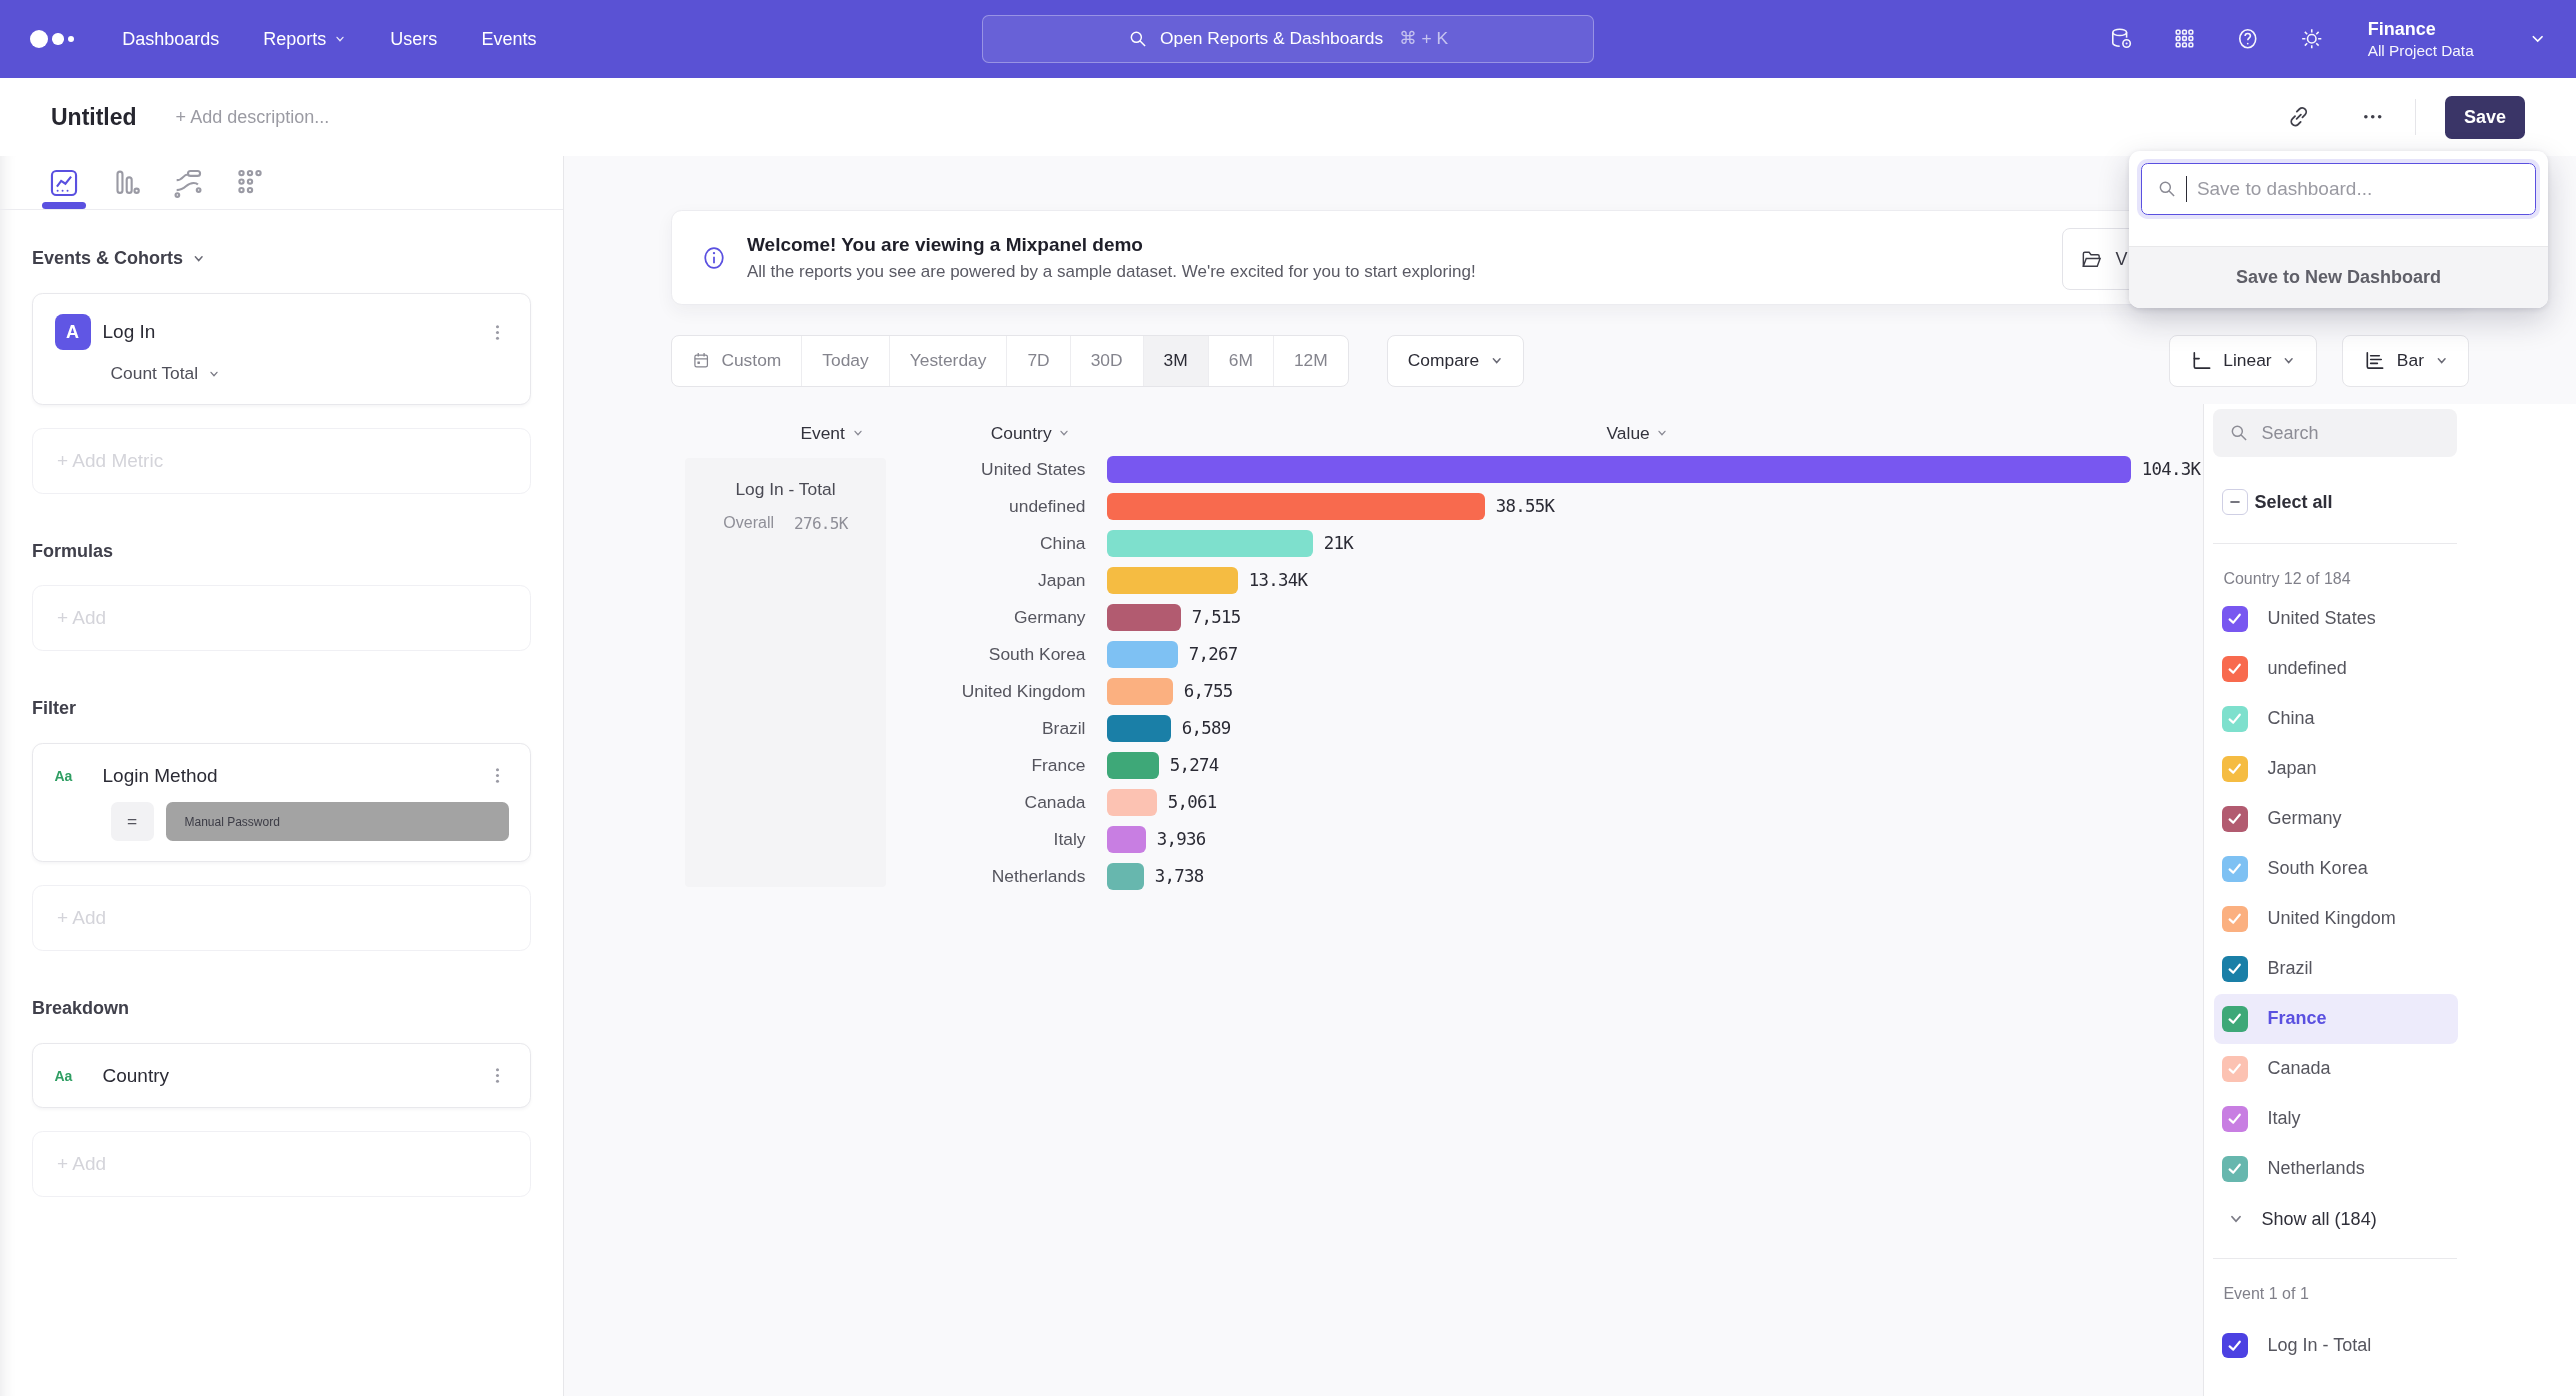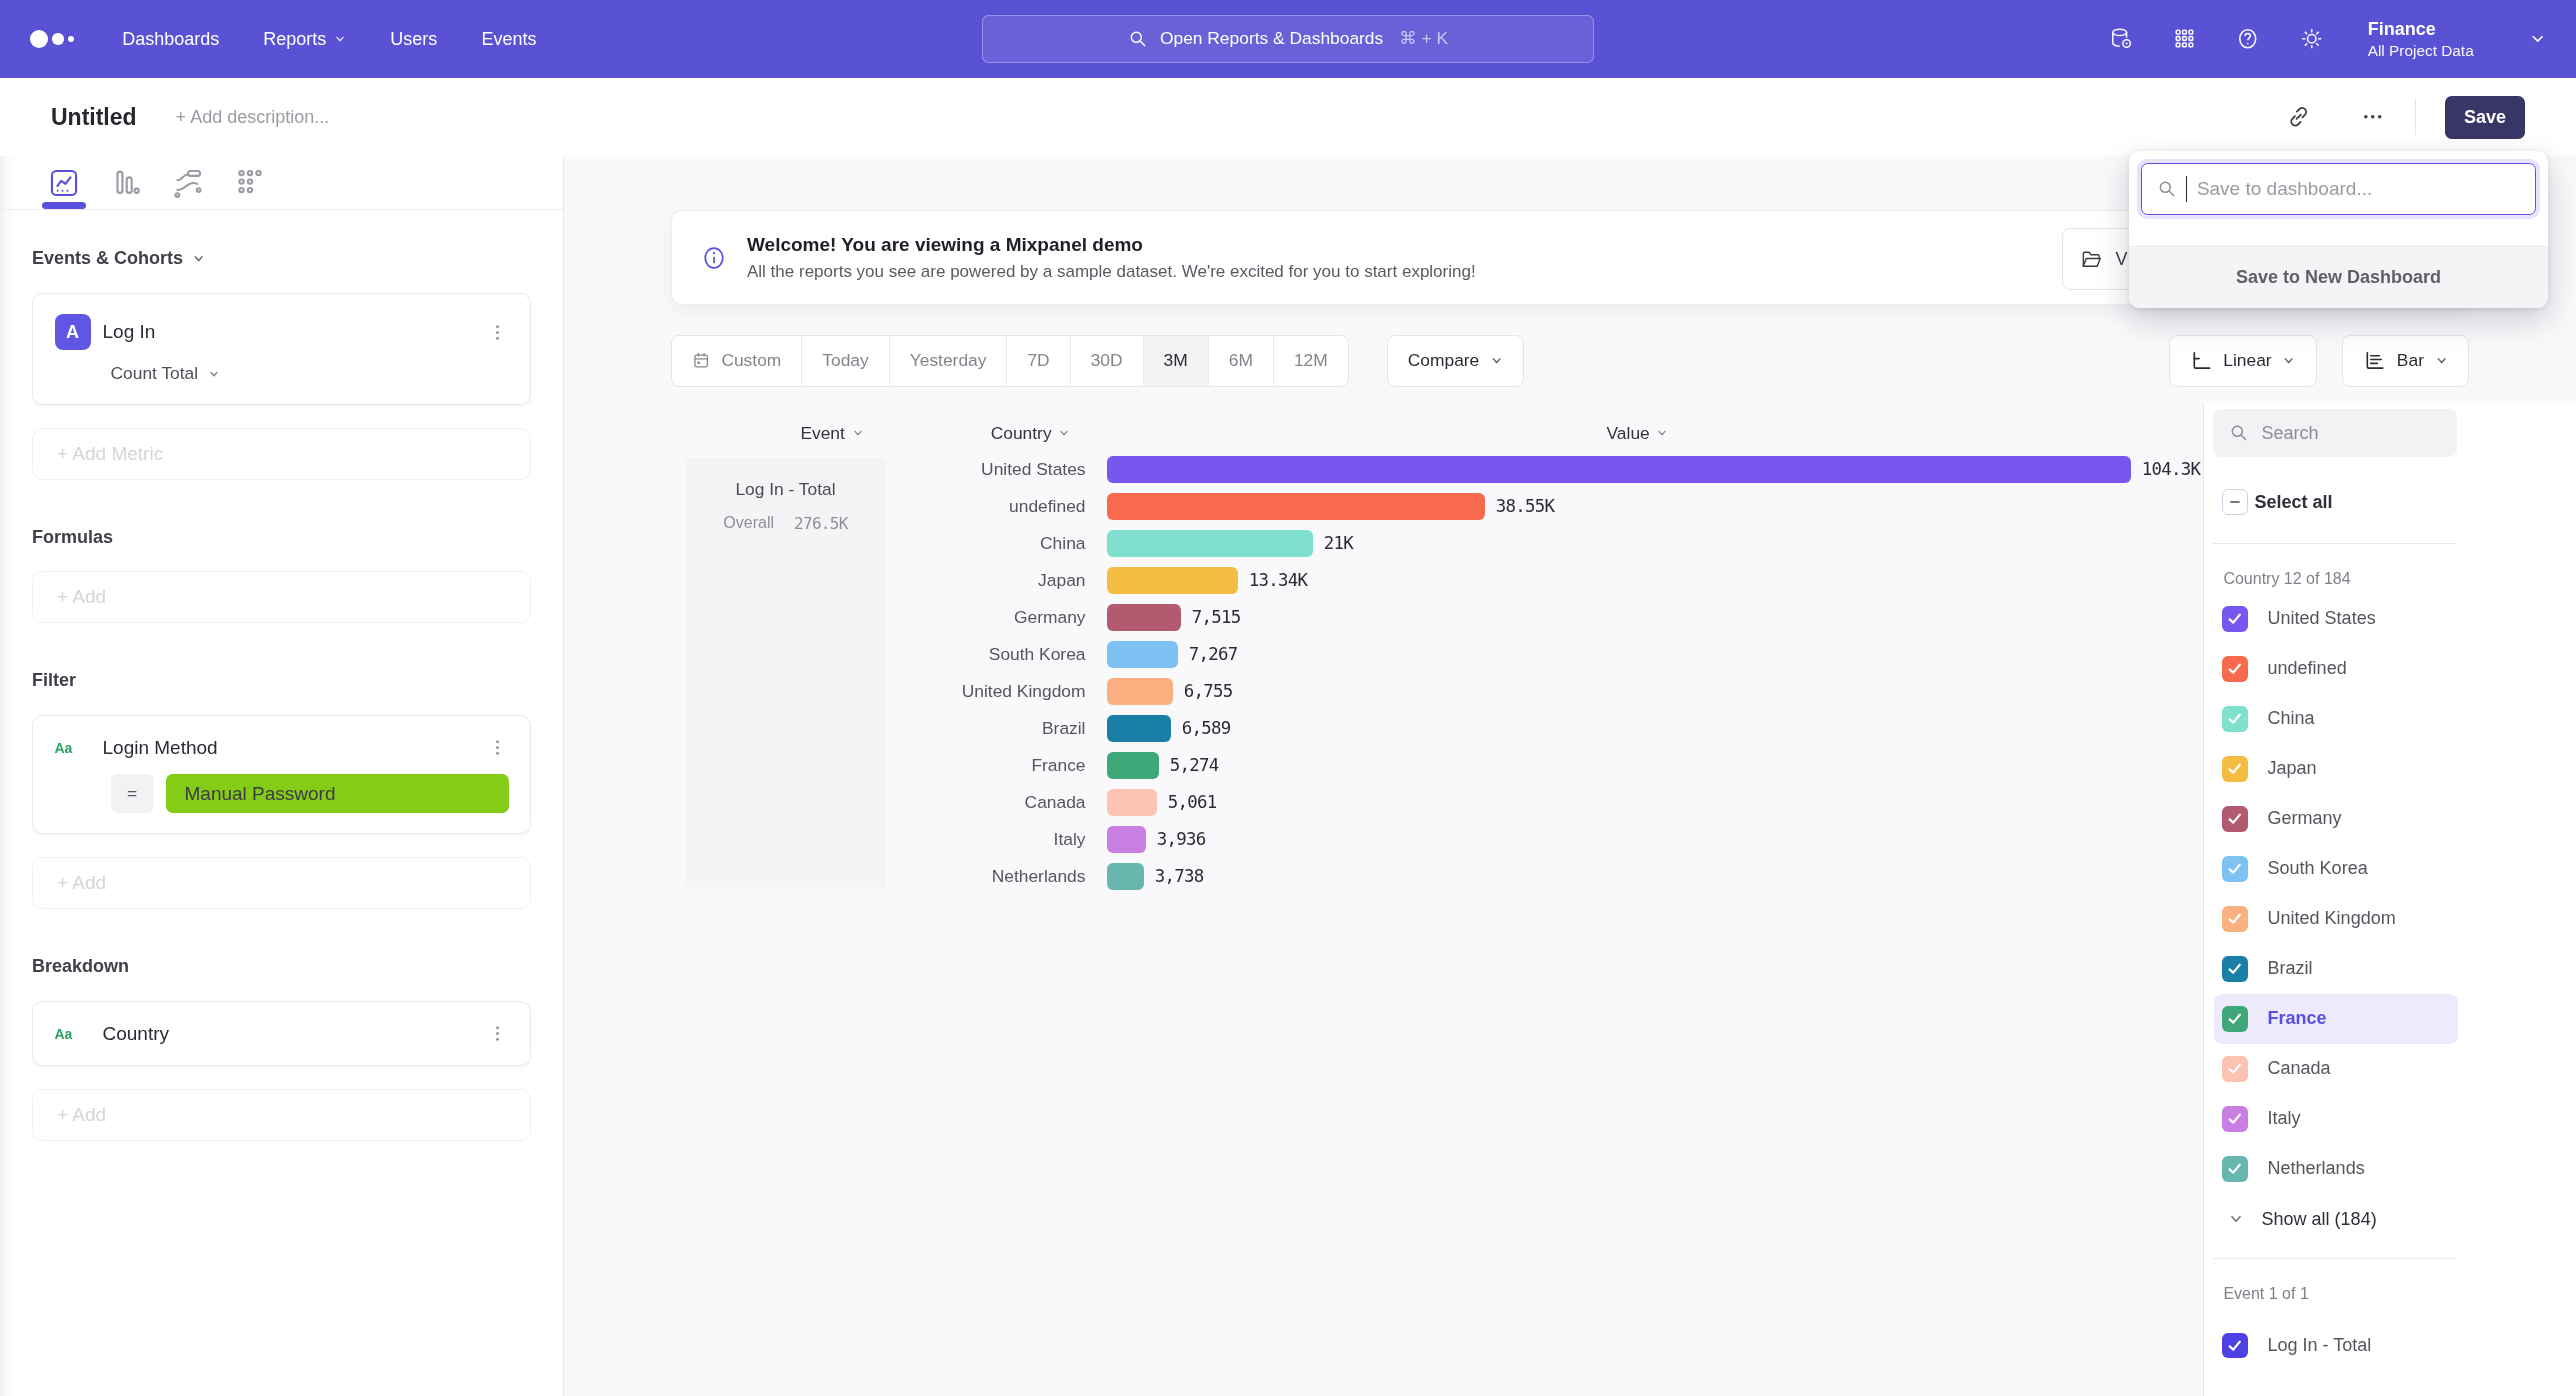--- a/index.html
+++ b/index.html
@@ -55,23 +55,23 @@
   .metric-badge { width:36px; height:36px; border-radius:8px; background:#6056e4; color:#fff; font-size:18px; font-weight:700;
     display:flex; align-items:center; justify-content:center; }
   .type-label { width:36px; text-align:left; color:#2f9e63; font-size:14px; font-weight:700; }
   .card-title { margin-left:12px; font-size:19px; color:#2b2b35; font-weight:500; }
   .kebab { margin-left:auto; color:#9a9aa4; width:23px; height:23px; cursor:pointer; }
   .agg-row { margin-left:56px; margin-top:13.4px; display:flex; align-items:center; gap:9.4px; font-size:17.4px; color:#4f4f59; cursor:pointer; }
   .agg-row svg { color:#7a7a85; }
   .filter-row2 { margin-left:56px; margin-top:14.8px; display:flex; align-items:center; gap:12px; }
   .op-box { width:43px; height:39px; background:#f2f2f4; border-radius:6.7px; display:flex; align-items:center; justify-content:center;
     font-size:17.4px; color:#55555e; cursor:pointer; }
-  .val-box { flex:1; height:39px; background:#84cc16; border-radius:6.7px; display:flex; align-items:center; padding-left:19px;
-    font-size:19px; color:#3c3c46; cursor:pointer; }
-  .ghost-card { margin-top:23px; border:0.7px solid #f0f0f4; border-radius:10.7px; height:52px; display:flex; align-items:center;
+  .val-box { flex:1; height:39px; background:#a3a3a3; border-radius:6.7px; display:flex; align-items:center; padding-left:19px;
+    font-size:12px; color:#3c3c46; cursor:pointer; }
+  .ghost-card { margin-top:23px; border:0.7px solid #f0f0f4; border-radius:10.7px; height:66px; display:flex; align-items:center;
     padding-left:24px; color:#d4d4da; font-size:19px; cursor:pointer; }
 
   
   .main-area { flex:1; background:#f9f9fb; display:flex; flex-direction:column; position:relative; }
   .banner { margin:54px 107px 0 107px; height:95px; background:#fff; border:0.7px solid #ececf0; border-radius:10.7px;
     box-shadow:0 6.7px 17.4px rgba(30,30,60,.05); display:flex; align-items:center; padding:0 28px; position:relative; }
   .banner-icn { color:#5a50e0; width:28px; height:28px; flex:none; }
   .banner-text { margin-left:19px; }
   .banner-title { font-size:19px; font-weight:700; color:#1f1f29; }
   .banner-sub { font-size:17px; color:#5a5a64; margin-top:6px; }

